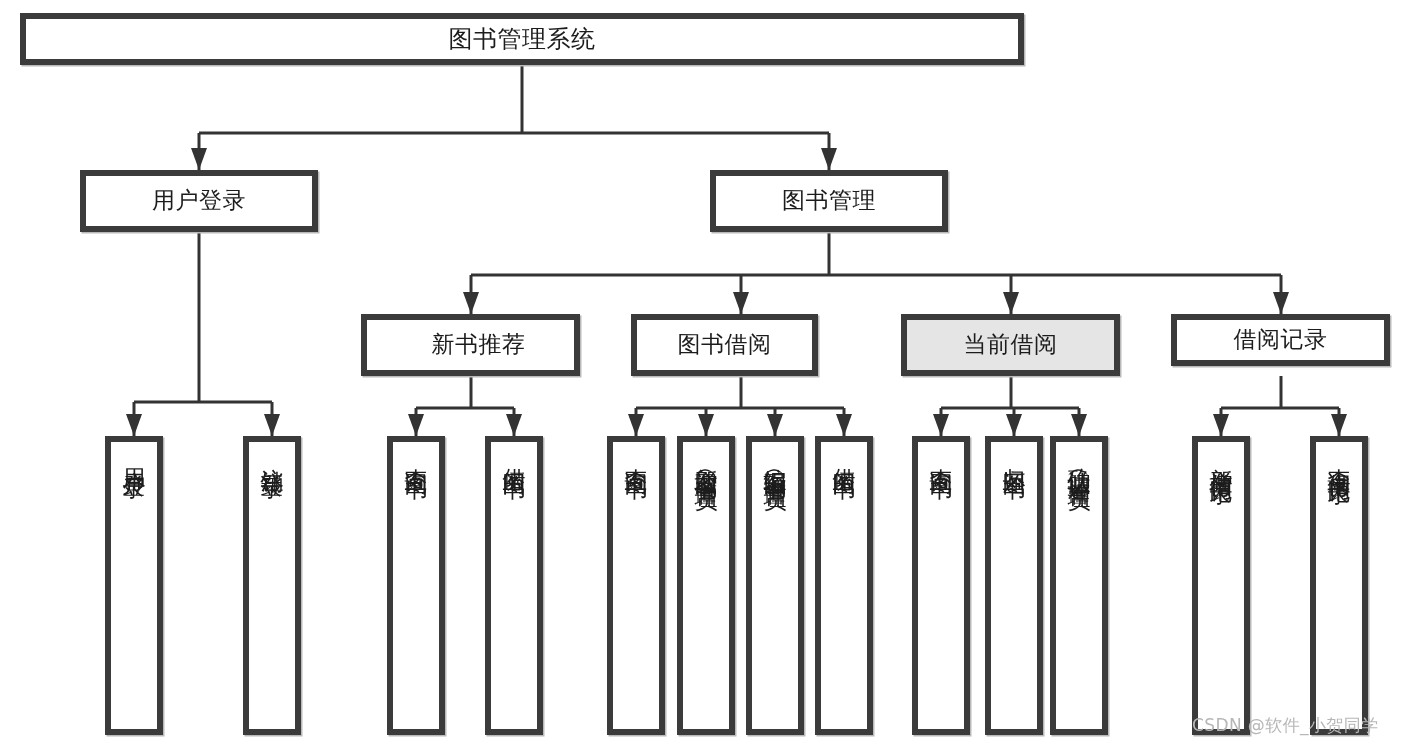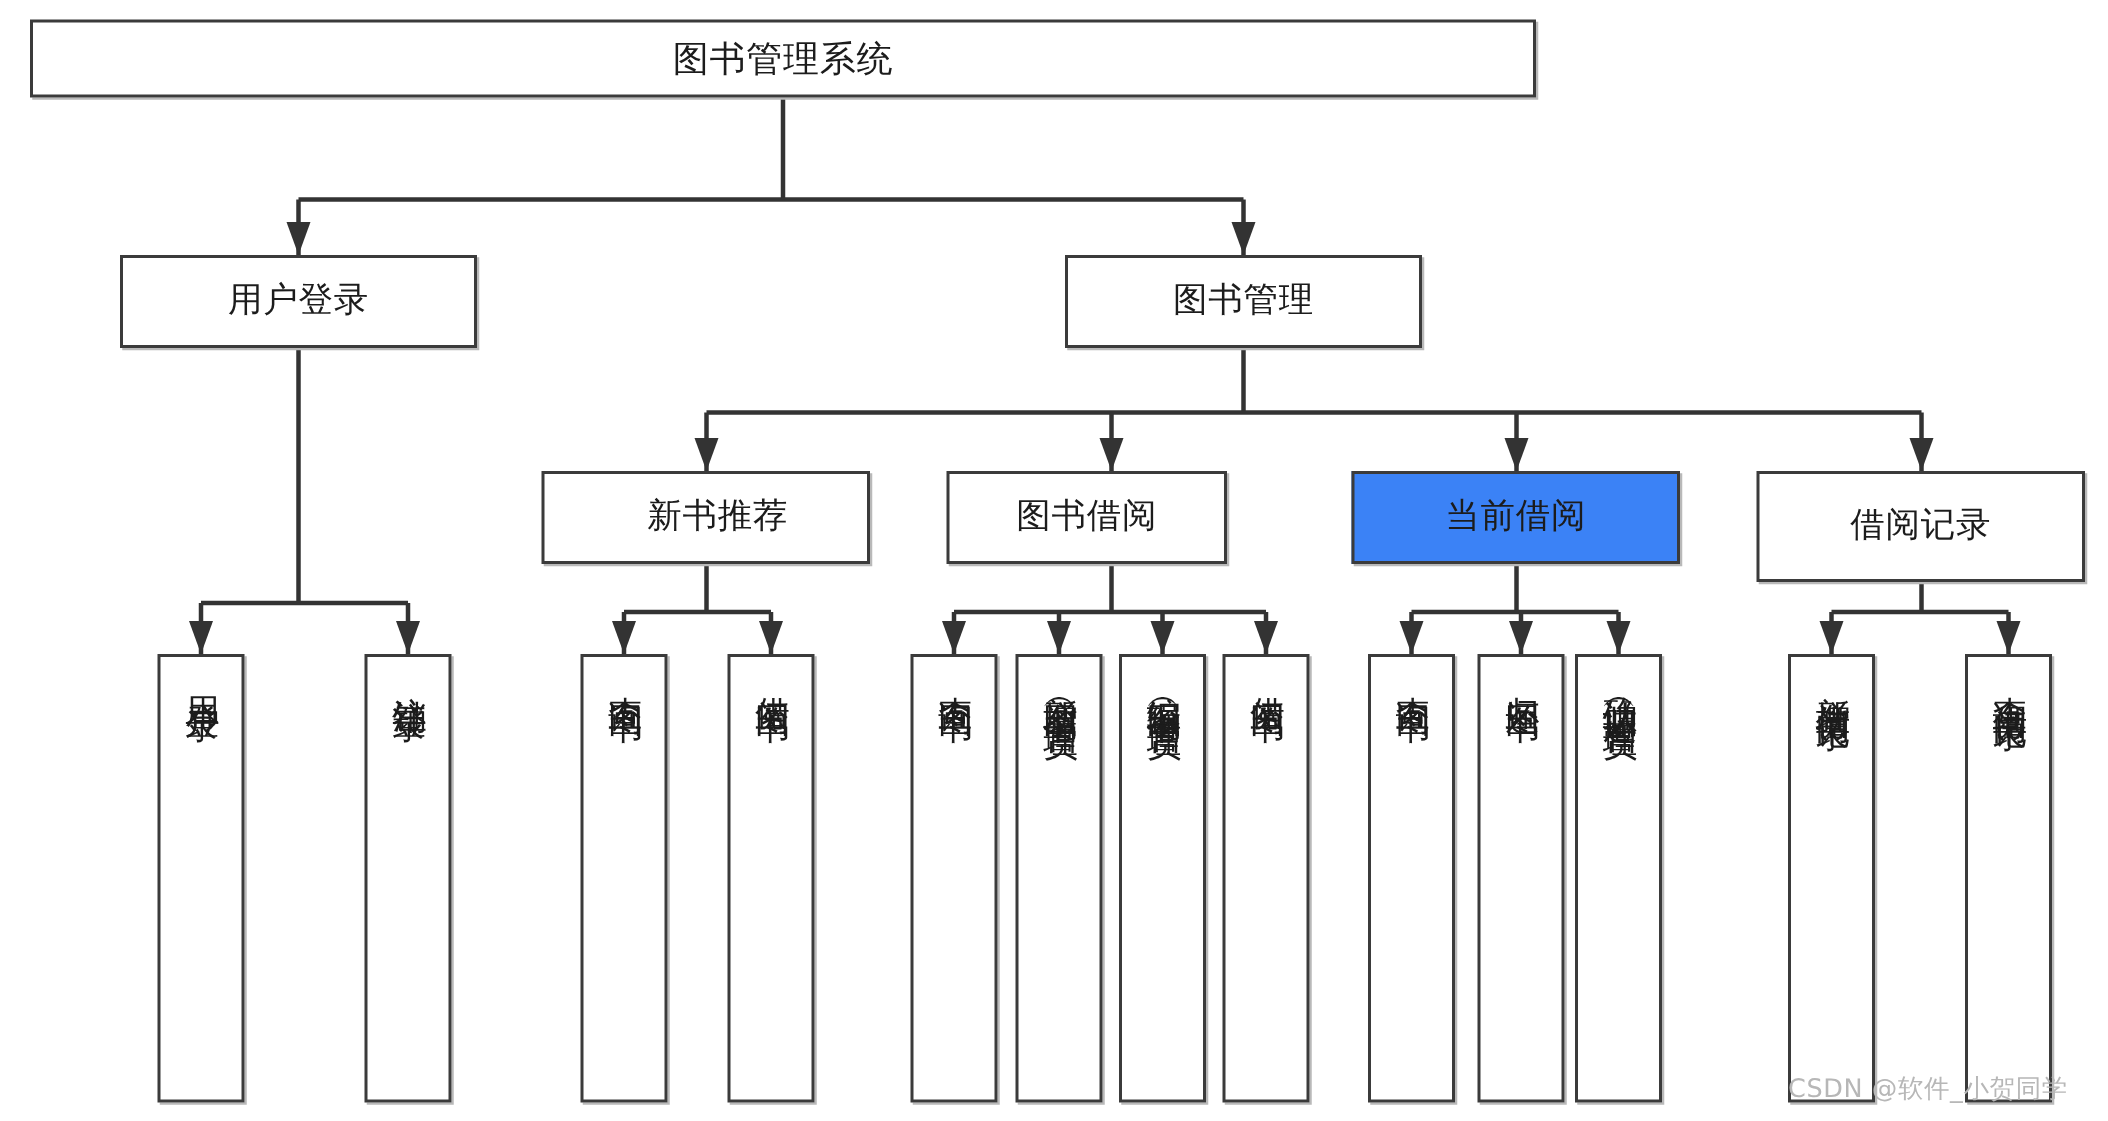--- a/index.html
+++ b/index.html
@@ -24,21 +24,21 @@
   }
   svg.diagram-canvas {
     display: block;
     width: 1405px;
     height: 747px;
   }
   .node-box {
     position: absolute;
     box-sizing: border-box;
     background: #ffffff;
-    border: 2px solid #be185d;
+    border: 6px solid #be185d;
     box-shadow: 1.5px 1.5px 0 0 #b9b9b9;
     display: flex;
     align-items: center;
     justify-content: center;
     overflow: hidden;
   }
   .node-label {
     color: #1c1c1c;
     font-family: "DejaVu Sans", "Liberation Sans", sans-serif;
     line-height: 1.12;
@@ -145,24 +145,24 @@
       </div>
       <div class="node-box horiz" style="left: 710px; top: 170px; width: 238px; height: 62px; border-color: rgb(59, 59, 59); background: rgb(255, 255, 255);">
         <span class="node-label" style="color: rgb(28, 28, 28);">图书管理</span>
       </div>
       <div class="node-box horiz" style="left: 361px; top: 314px; width: 219px; height: 62px; border-color: rgb(59, 59, 59); background: rgb(255, 255, 255);">
         <span class="node-label" style="color: rgb(28, 28, 28); margin-left: 16px;">新书推荐</span>
       </div>
       <div class="node-box horiz" style="left: 631px; top: 314px; width: 187px; height: 62px; border-color: rgb(59, 59, 59); background: rgb(255, 255, 255);">
         <span class="node-label" style="color: rgb(28, 28, 28);">图书借阅</span>
       </div>
-      <div class="node-box horiz" style="left: 901px; top: 314px; width: 219px; height: 62px; border-color: rgb(59, 59, 59); background: #3b82f6;">
+      <div class="node-box horiz" style="left: 901px; top: 314px; width: 219px; height: 62px; border-color: rgb(59, 59, 59); background: #e5e5e5;">
         <span class="node-label" style="color: rgb(28, 28, 28);">当前借阅</span>
       </div>
-      <div class="node-box horiz" style="left: 1171px; top: 314px; width: 219px; height: 74px; border-color: rgb(59, 59, 59); background: rgb(255, 255, 255);">
+      <div class="node-box horiz" style="left: 1171px; top: 314px; width: 219px; height: 52px; border-color: rgb(59, 59, 59); background: rgb(255, 255, 255);">
         <span class="node-label" style="color: rgb(28, 28, 28);">借阅记录</span>
       </div>
       <div class="node-box vert" style="left: 105px; top: 436px; width: 58px; height: 299px; border-color: rgb(59, 59, 59); background: rgb(255, 255, 255);">
         <span class="node-label" style="color: rgb(28, 28, 28);">用户登录</span>
       </div>
       <div class="node-box vert" style="left: 243px; top: 436px; width: 58px; height: 299px; border-color: rgb(59, 59, 59); background: rgb(255, 255, 255);">
         <span class="node-label" style="color: rgb(28, 28, 28);">注销登录</span>
       </div>
       <div class="node-box vert" style="left: 387px; top: 436px; width: 58px; height: 299px; border-color: rgb(59, 59, 59); background: rgb(255, 255, 255);">
         <span class="node-label" style="color: rgb(28, 28, 28);">查询图书</span>

